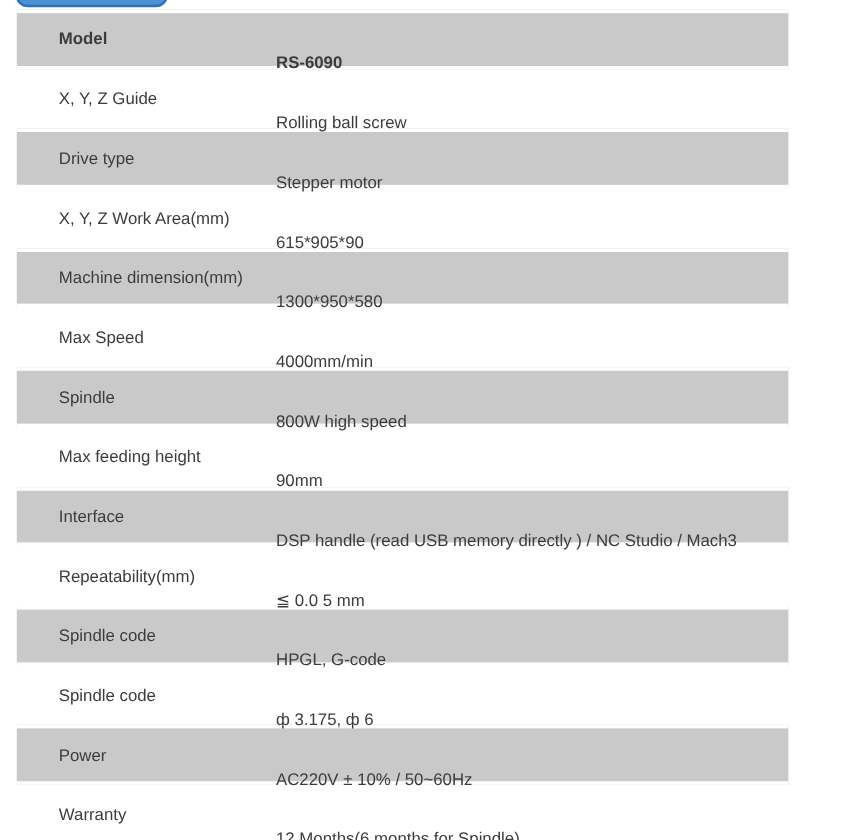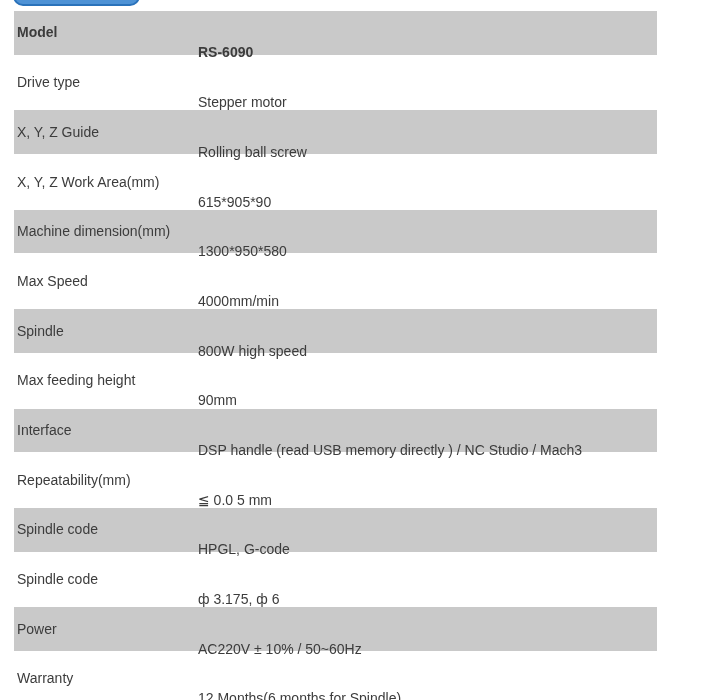--- a/index.html
+++ b/index.html
@@ -35,20 +35,21 @@
   }
   .row {
     height: 49.7px;
     display: flex;
     align-items: center;
     color: #3c3c3c;
     font-size: 14px;
     line-height: 1.2;
     box-sizing: border-box;
     background: #ffffff;
+    padding-left: 32px;
   }
   .row:nth-child(odd) {
     background: #c9c9c9;
     border-top: 3px solid #ffffff;
     border-bottom: 3px solid #ffffff;
   }
   .row:first-child .cell-label,
   .row:first-child .cell-value {
     font-weight: bold;
   }
@@ -71,26 +72,26 @@
 <body>
 
 <div class="tab-stub"></div>
 
 <div class="spec-table">
   <div class="row">
     <div class="cell-label">Model</div>
     <div class="cell-value">RS-6090</div>
   </div>
   <div class="row">
+    <div class="cell-label">X, Y, Z Guide</div>
+    <div class="cell-value">Rolling ball screw</div>
+  </div>
+  <div class="row">
     <div class="cell-label">Drive type</div>
     <div class="cell-value">Stepper motor</div>
-  </div>
-  <div class="row">
-    <div class="cell-label">X, Y, Z Guide</div>
-    <div class="cell-value">Rolling ball screw</div>
   </div>
   <div class="row">
     <div class="cell-label">X, Y, Z Work Area(mm)</div>
     <div class="cell-value">615*905*90</div>
   </div>
   <div class="row">
     <div class="cell-label">Machine dimension(mm)</div>
     <div class="cell-value">1300*950*580</div>
   </div>
   <div class="row">

